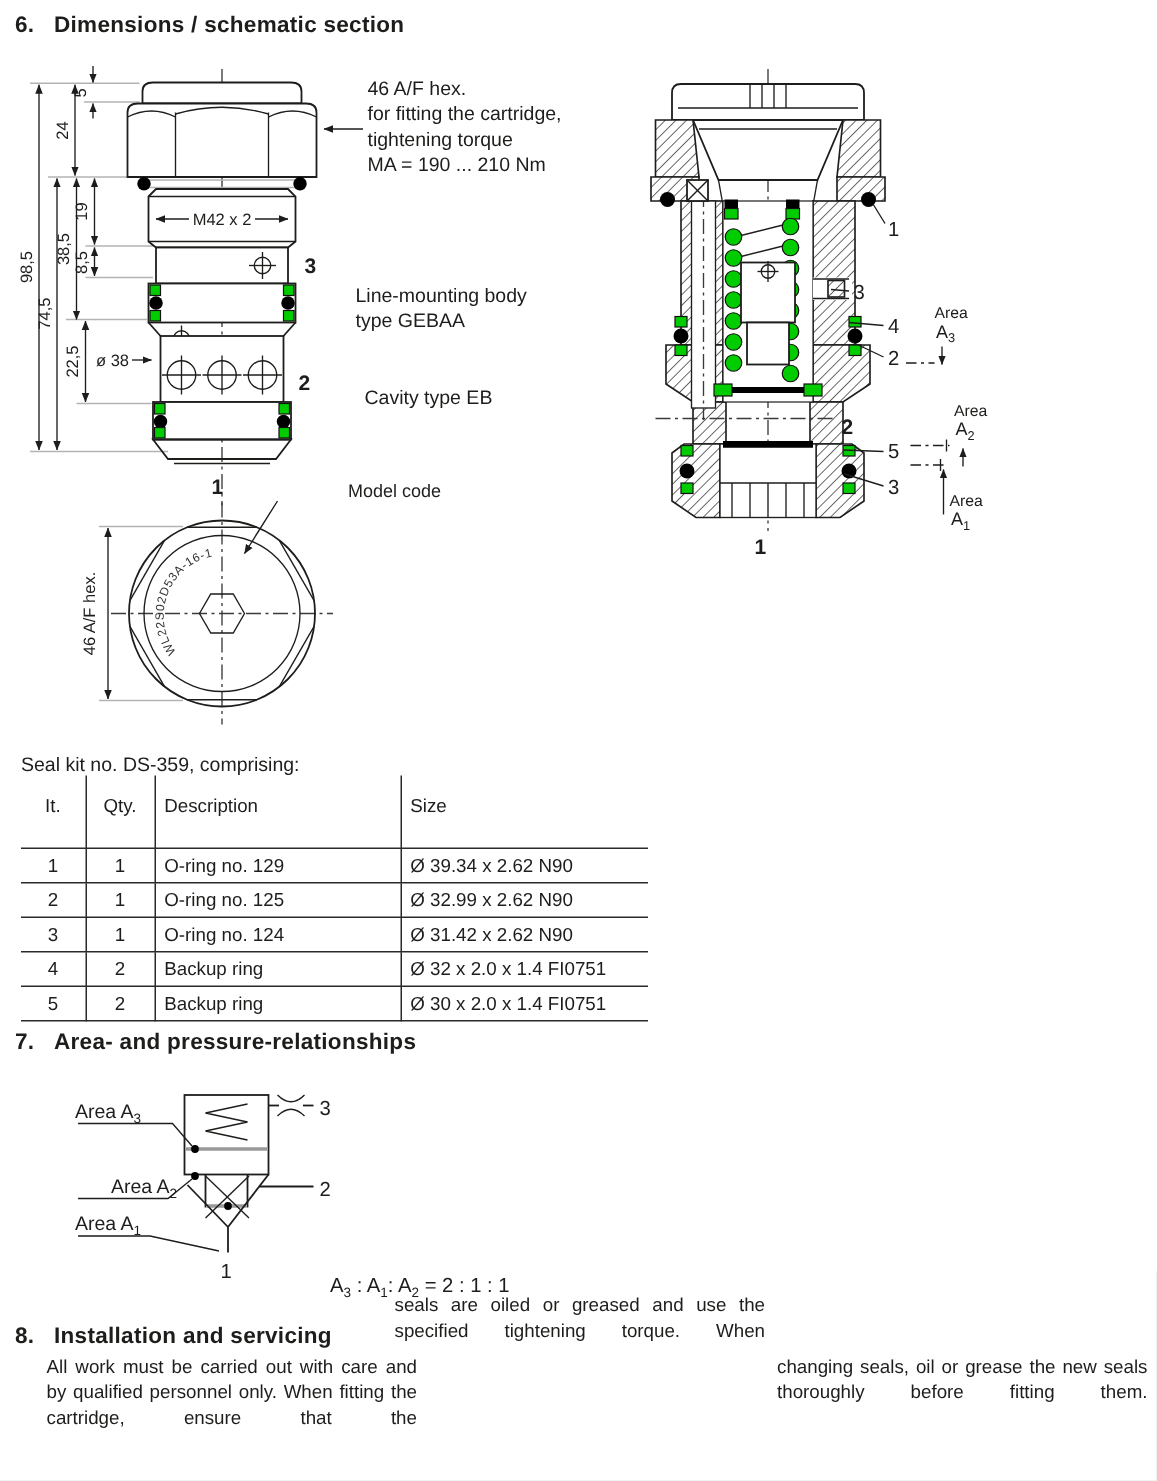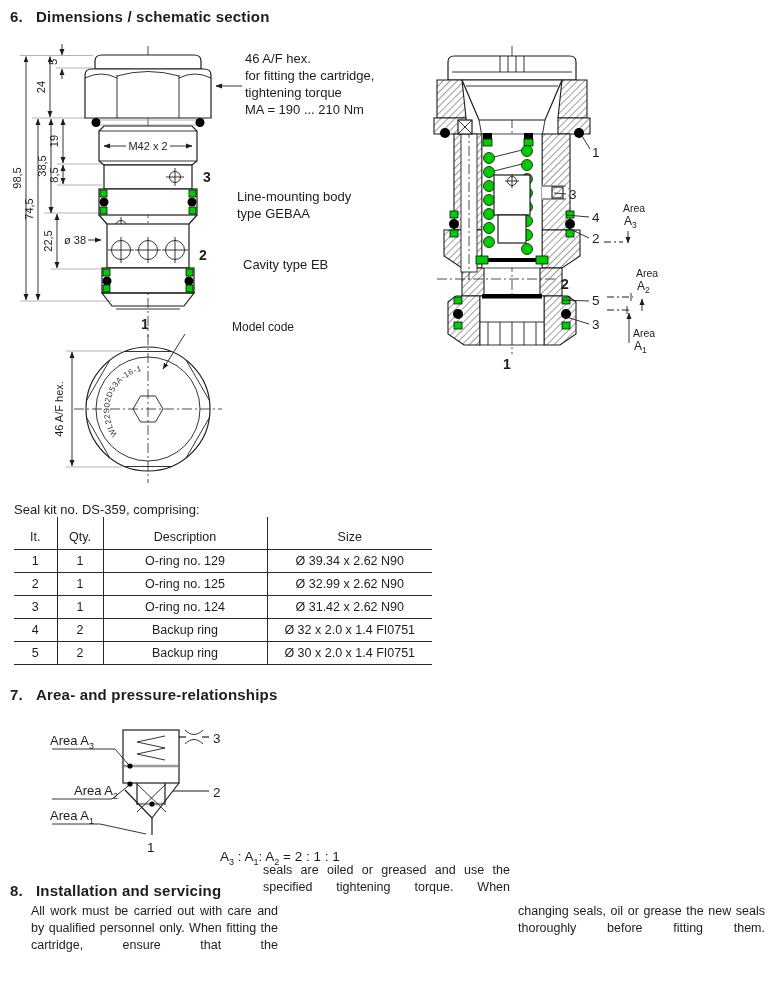--- a/index.html
+++ b/index.html
@@ -25,22 +25,22 @@
   .hat{fill:url(#hatch);stroke:#1d1d1b;stroke-width:1.1;}
   .t11{font-size:11px;}
   .t12{font-size:12px;}
   .t13{font-size:13.5px;}
   .tb14{font-size:14px;font-weight:bold;}
   .ts{font-size:10.5px;}
   .sub{font-size:8.5px;}
   
   #sealkit-table{border-collapse:collapse;table-layout:fixed;font-size:12.5px;}
   #sealkit-table td,#sealkit-table th{border-bottom:1.5px solid #2a2a2a;height:20px;
-      padding:1px 6px;font-weight:normal;text-align:center;vertical-align:middle;}
-  #sealkit-table th{height:26px;vertical-align:bottom;padding-bottom:5px;}
+      padding:1px 6px;font-weight:normal;text-align:left;vertical-align:middle;}
+  #sealkit-table th{height:26px;vertical-align:bottom;padding-bottom:21px;}
   #sealkit-table .c{text-align:center;}
   #sealkit-table .v{border-right:1.2px solid #2a2a2a;}
   
   .instcol{font-size:12.5px;line-height:17px;text-align:justify;text-align-last:justify;}
   sub{font-size:9px;}
 </style>
 </head>
 <body>
 
 <div id="page">

